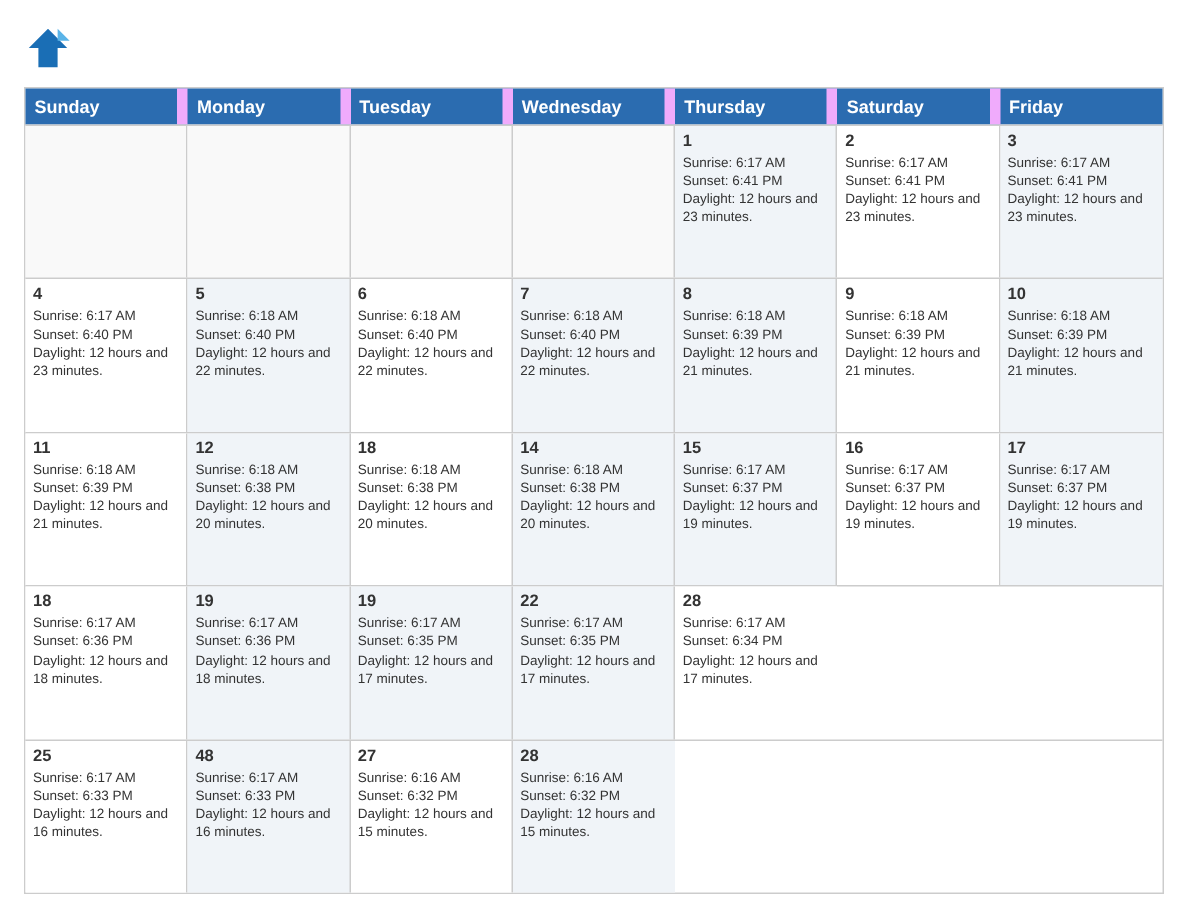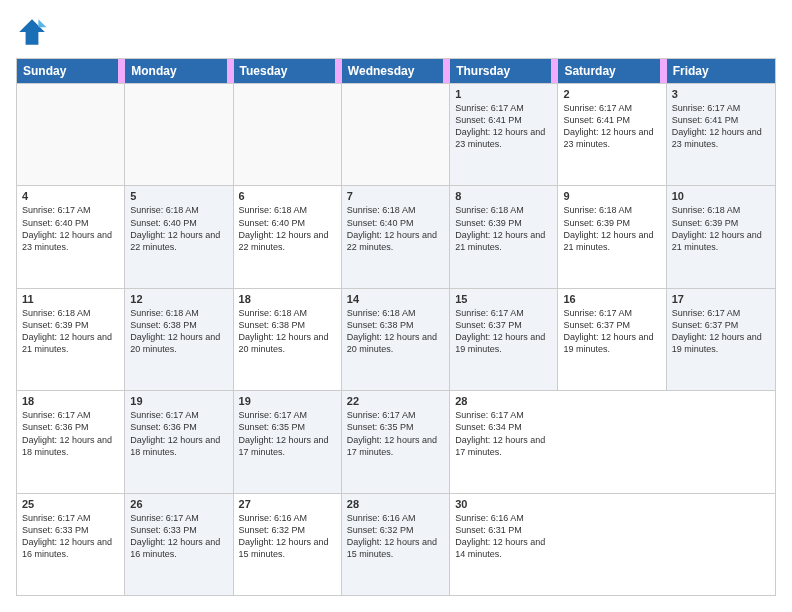--- a/index.html
+++ b/index.html
@@ -308,43 +308,36 @@
         </div>
         <div class="cal-row">
           <div class="cal-cell">
             <div class="day-num">25</div>
             <div class="day-info">Sunrise: 6:17 AM
 Sunset: 6:33 PM
 Daylight: 12 hours
 and 16 minutes.</div>
           </div>
           <div class="cal-cell shaded">
-            <div class="day-num">26</div>
+            <div class="day-num">48</div>
             <div class="day-info">Sunrise: 6:17 AM
 Sunset: 6:33 PM
 Daylight: 12 hours
 and 16 minutes.</div>
           </div>
           <div class="cal-cell">
             <div class="day-num">27</div>
             <div class="day-info">Sunrise: 6:16 AM
 Sunset: 6:32 PM
 Daylight: 12 hours
 and 15 minutes.</div>
           </div>
           <div class="cal-cell shaded">
             <div class="day-num">28</div>
             <div class="day-info">Sunrise: 6:16 AM
 Sunset: 6:32 PM
 Daylight: 12 hours
 and 15 minutes.</div>
-          </div>
-          <div class="cal-cell">
-            <div class="day-num">30</div>
-            <div class="day-info">Sunrise: 6:16 AM
-Sunset: 6:31 PM
-Daylight: 12 hours
-and 14 minutes.</div>
           </div>
         </div>
       </div>
   </div>
 </div>
 
 </body></html>

